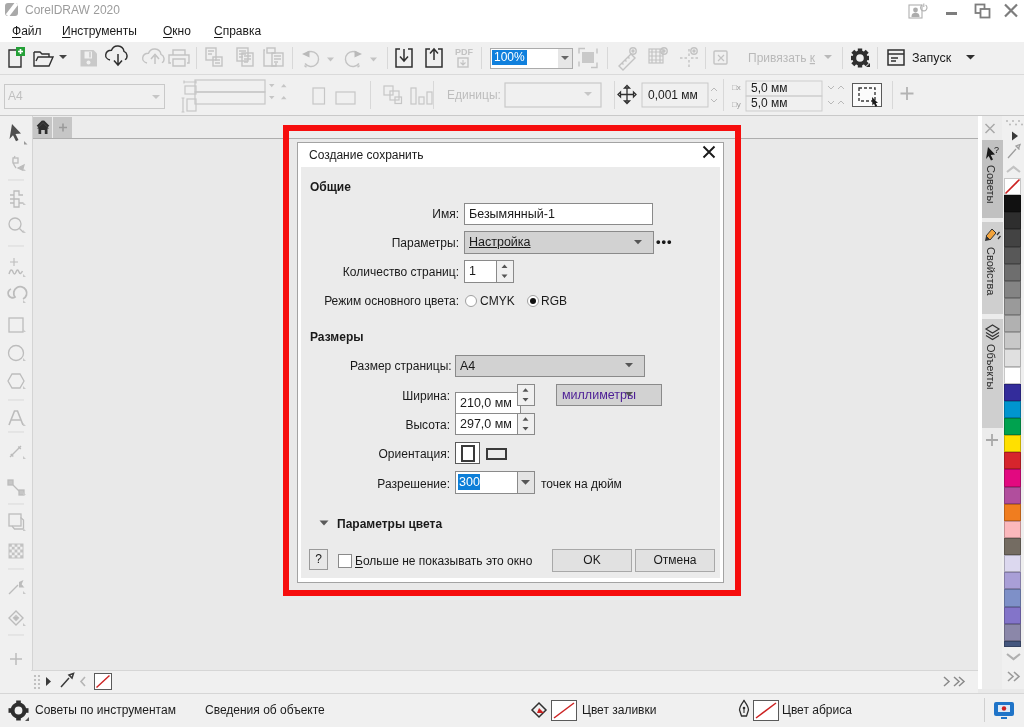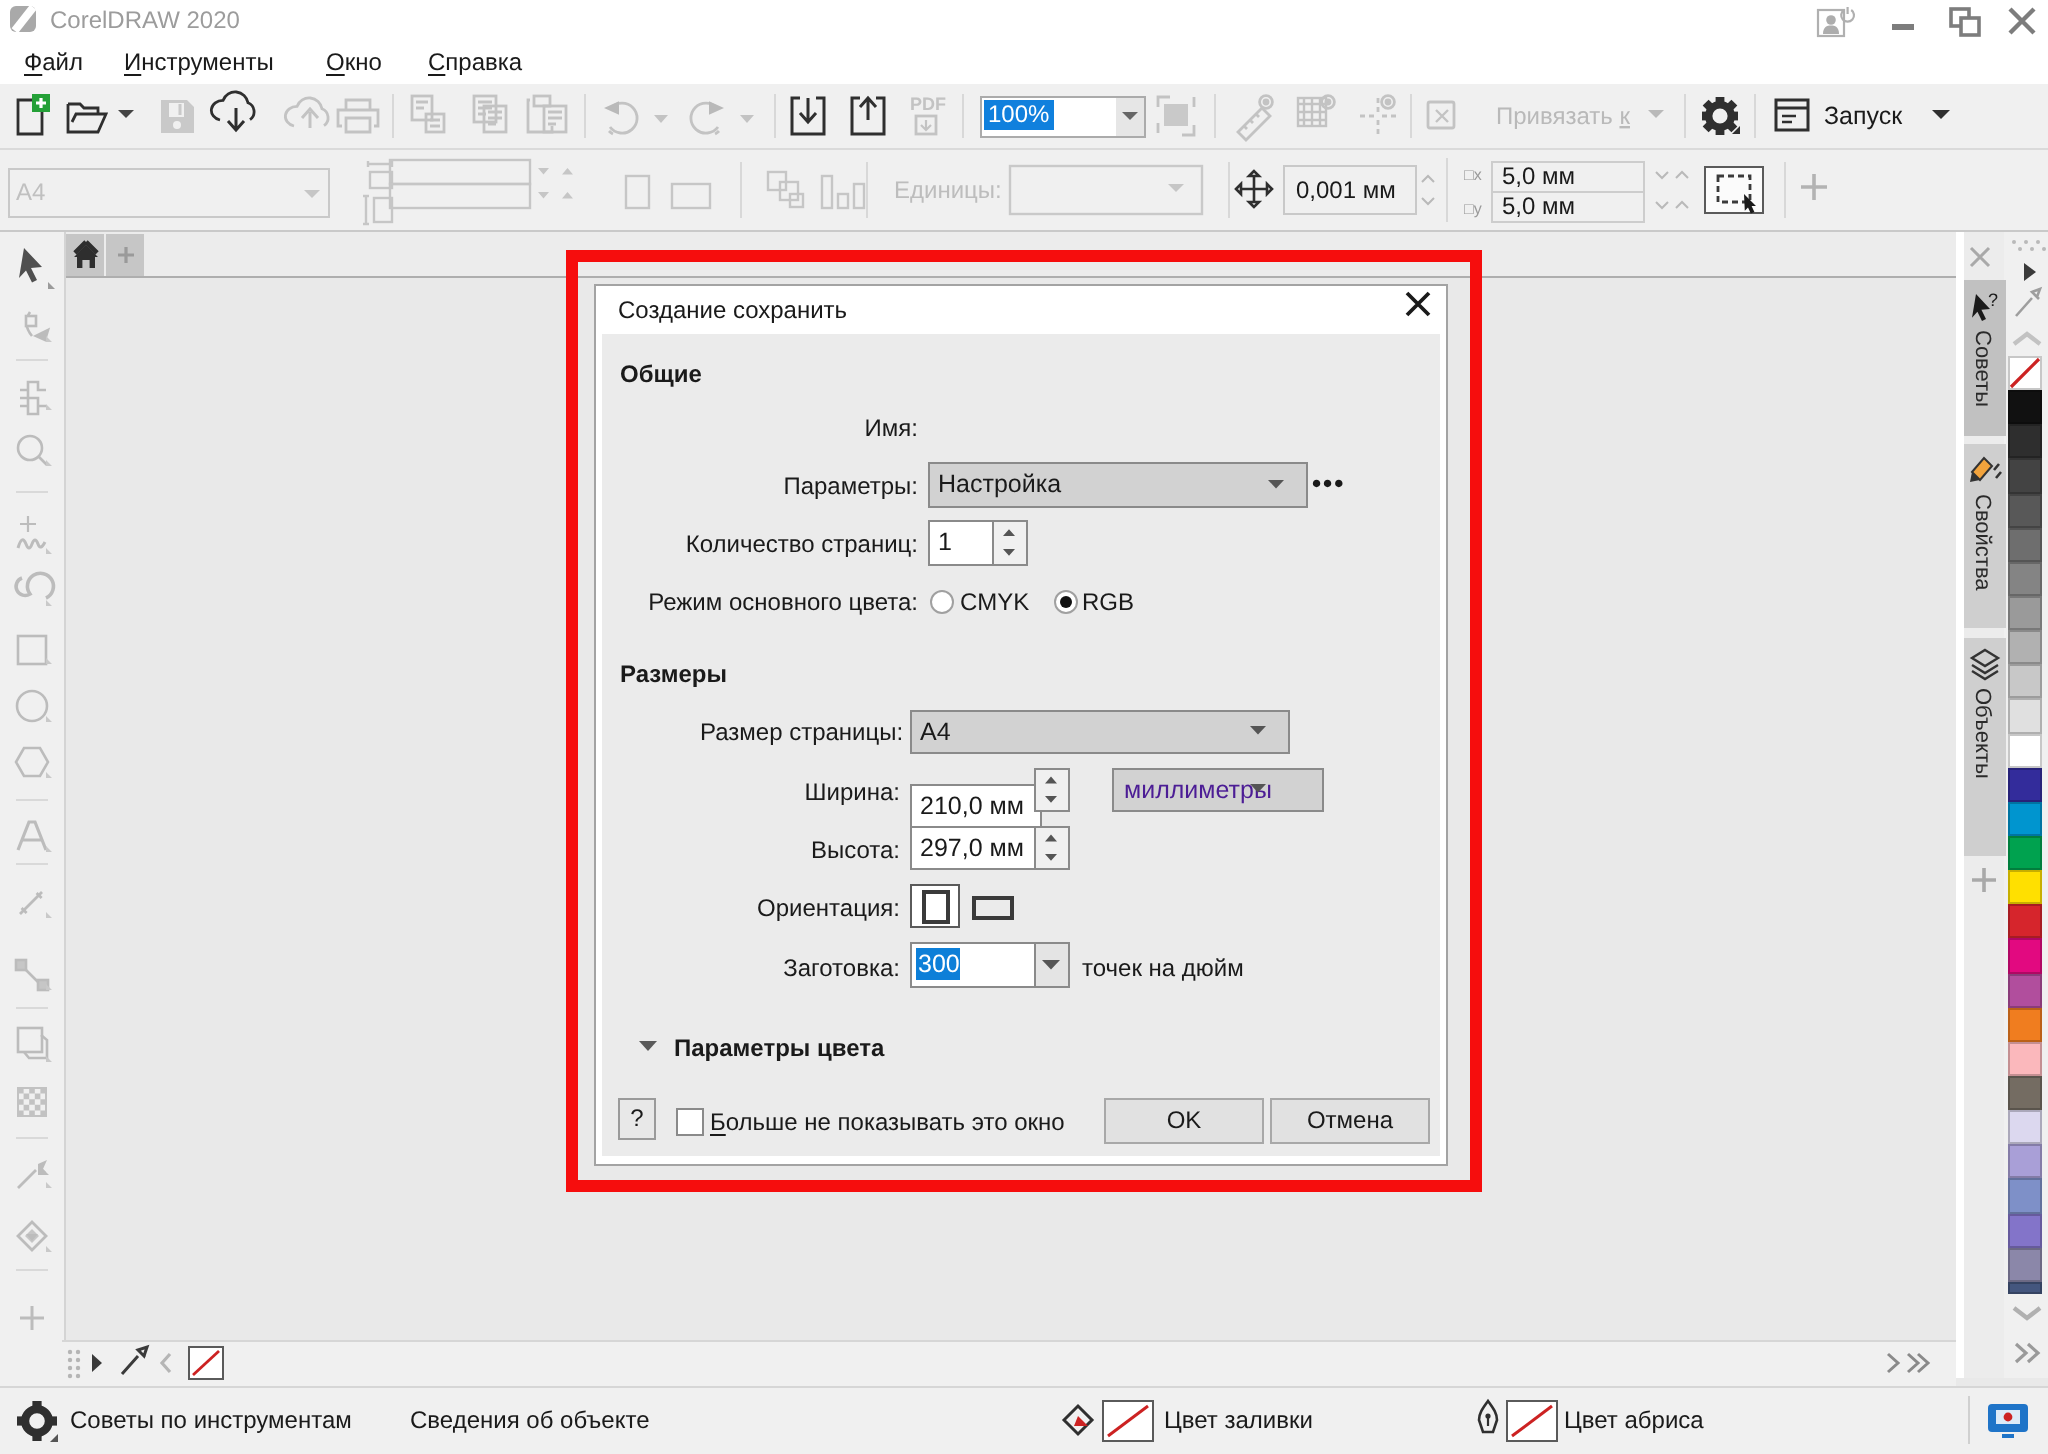--- a/index.html
+++ b/index.html
@@ -400,22 +400,23 @@
   <div class="abs" style="left:283px;top:125px;width:446px;height:459px;border:6px solid #f60d0d;"></div>
 
   <div class="abs" style="left:297px;top:142px;width:425px;height:439px;background:#ffffff;border:1px solid #a3a3a3;"></div>
   <div class="abs" style="left:301px;top:167px;width:419px;height:411px;background:#ebebeb;"></div>
   <div class="lbl" style="left:309px;top:148px;">Создание сохранить</div>
   <svg class="abs" style="left:702px;top:145px;" width="14" height="14" viewBox="0 0 14 14">
     <path d="M1.5 1.5 L12.5 12.5 M12.5 1.5 L1.5 12.5" stroke="#1a1a1a" stroke-width="1.9"></path>
   </svg>
   <div class="lbl" style="left:310px;top:180px;font-weight:bold;">Общие</div>
   <div class="rlbl" style="left:359px;top:207px;width:100px;">Имя:</div>
+  <div class="abs" style="left:464px;top:203px;width:183px;height:20px;background:#fff;border:1px solid #8a8a8a;font-size:12.5px;line-height:20px;padding-left:4px;color:#1a1a1a;">Безымянный-1</div>
   <div class="rlbl" style="left:359px;top:236px;width:100px;">Параметры:</div>
-  <div class="abs" style="left:464px;top:231px;width:184px;height:21px;background:#d2d2d2;border:1px solid #8a8a8a;font-size:12.5px;line-height:21px;padding-left:4px;color:#1a1a1a;">Настройка</div>
+  <div class="abs" style="left:464px;top:231px;width:184px;height:21px;background:#d2d2d2;border:1px solid #8a8a8a;font-size:12.5px;line-height:21px;padding-left:4px;color:#1a1a1a;text-decoration:underline;">Настройка</div>
   <svg class="abs" style="left:632px;top:238px;" width="12" height="8">
       <path d="M2 2 l4 4.2 l4 -4.2 z" fill="#555"></path>
     </svg>
   <div class="abs" style="left:656px;top:234px;font-size:13px;font-weight:bold;letter-spacing:1px;color:#1a1a1a;">•••</div>
   <div class="rlbl" style="left:319px;top:265px;width:140px;">Количество страниц:</div>
   <div class="abs" style="left:464px;top:260px;width:30px;height:21px;background:#fff;border:1px solid #8a8a8a;font-size:12.5px;line-height:21px;padding-left:4px;color:#1a1a1a;">1</div>
   <div class="abs" style="left:496px;top:260px;width:16px;height:21px;background:#f0f0f0;border:1px solid #8a8a8a;"></div>
   <svg class="abs" style="left:497px;top:261px;" width="15" height="21" viewBox="0 0 15 21">
     <path d="M4.5 7 l3 -3.4 l3 3.4 z M4.5 13.5 l3 3.4 l3 -3.4 z" fill="#555"></path>
   </svg>
@@ -444,21 +445,21 @@
   <div class="rlbl" style="left:350px;top:418px;width:100px;">Высота:</div>
   <div class="abs" style="left:455px;top:413px;width:60px;height:20px;background:#fff;border:1px solid #8a8a8a;font-size:12.5px;line-height:20px;padding-left:4px;color:#1a1a1a;">297,0 мм</div>
   <div class="abs" style="left:517px;top:413px;width:16px;height:20px;background:#f0f0f0;border:1px solid #8a8a8a;"></div>
   <svg class="abs" style="left:518px;top:414px;" width="15" height="20" viewBox="0 0 15 20">
     <path d="M4.5 6.7 l3 -3.4 l3 3.4 z M4.5 13 l3 3.4 l3 -3.4 z" fill="#555"></path>
   </svg>
   <div class="rlbl" style="left:350px;top:447px;width:100px;">Ориентация:</div>
   <div class="abs" style="left:455px;top:442px;width:23px;height:20px;background:#fff;border:1px solid #5a5a5a;"></div>
   <div class="abs" style="left:461px;top:445px;width:10px;height:13px;background:#fff;border:2px solid #3a3a3a;"></div>
   <div class="abs" style="left:486px;top:448px;width:17px;height:8px;background:#ebebeb;border:2px solid #3a3a3a;"></div>
-  <div class="rlbl" style="left:350px;top:477px;width:100px;">Заготовка:</div>
+  <div class="rlbl" style="left:350px;top:477px;width:100px;">Разрешение:</div>
   <div class="abs" style="left:455px;top:471px;width:61px;height:21px;background:#fff;border:1px solid #8a8a8a;"></div>
   <div class="abs" style="left:458px;top:474px;width:21px;height:16px;background:#0d7fd8;color:#fff;font-size:12.5px;line-height:16px;padding-left:1px;">300</div>
   <div class="abs" style="left:517px;top:471px;width:16px;height:21px;background:#e4e4e4;border:1px solid #8a8a8a;"></div>
   <svg class="abs" style="left:518px;top:478px;" width="15" height="10">
       <path d="M3 2 l4.5 4.8 l4.5 -4.8 z" fill="#555"></path>
     </svg>
   <div class="lbl" style="left:541px;top:477px;">точек на дюйм</div>
   <svg class="abs" style="left:318px;top:519px;" width="12" height="8">
       <path d="M1.5 1.5 l4.5 5 l4.5 -5 z" fill="#5a5a5a"></path>
     </svg>

